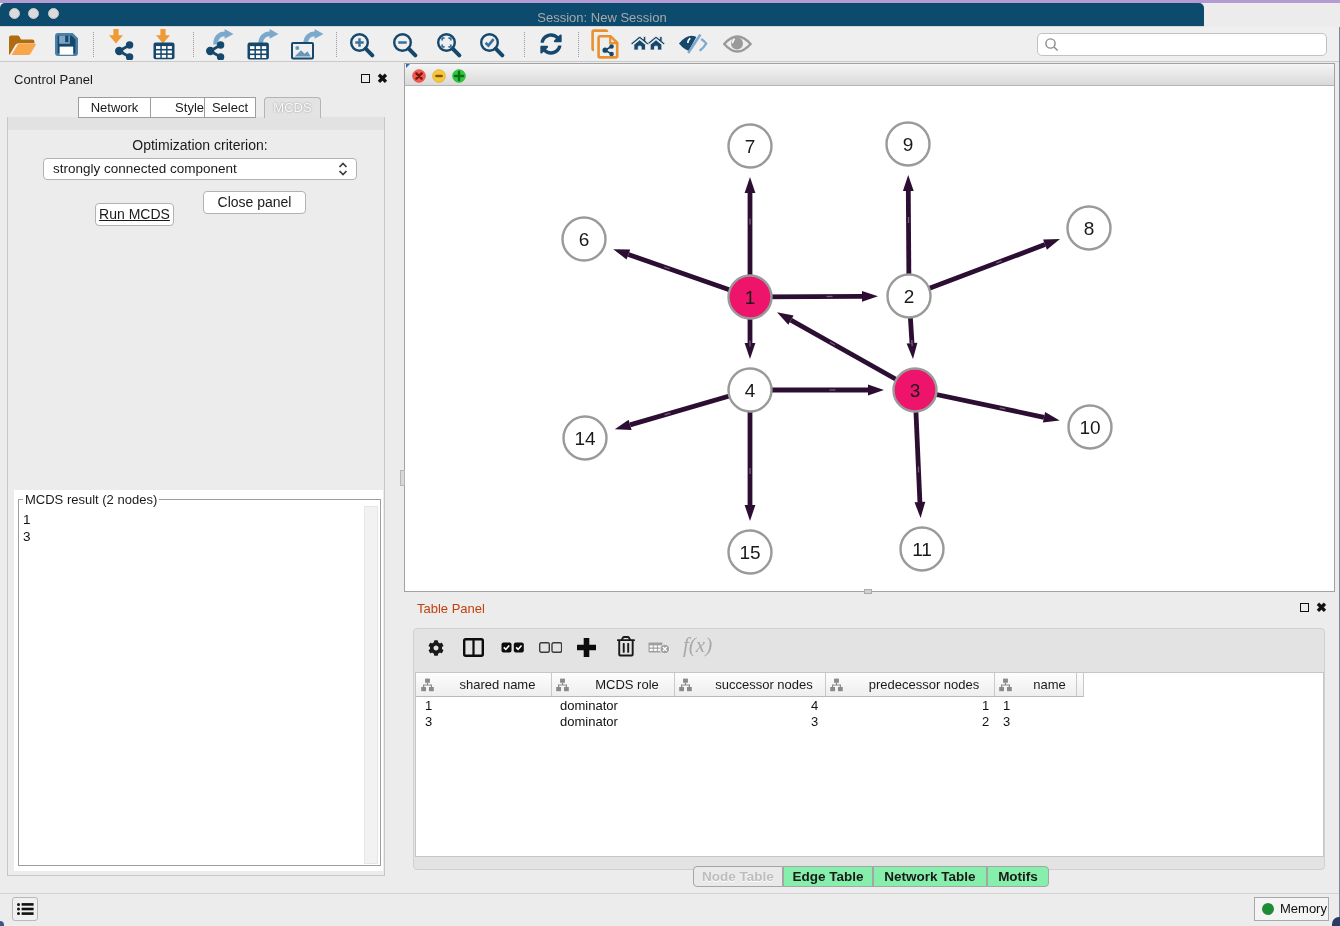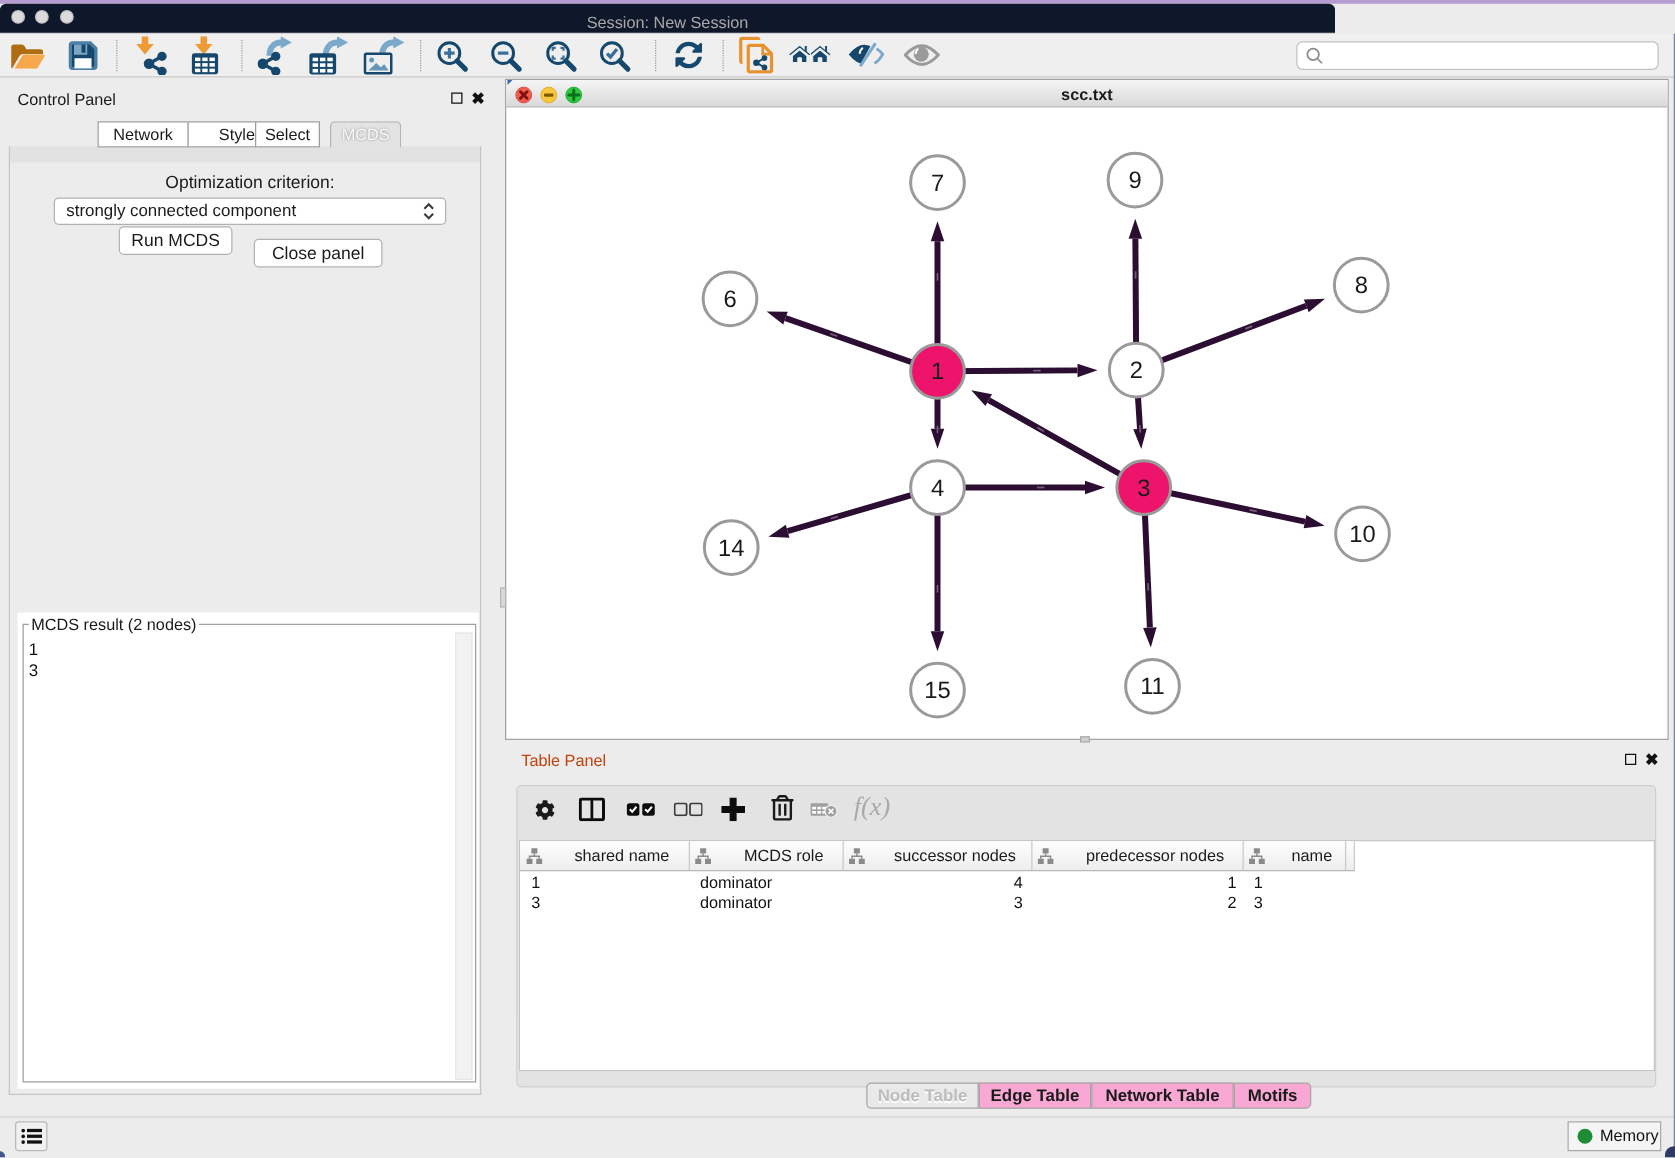--- a/index.html
+++ b/index.html
@@ -1,18 +1,18 @@
 <!DOCTYPE html>
 <html><head><meta charset="utf-8"><style>
 * { margin:0; padding:0; box-sizing:border-box; }
 html,body { width:1340px; height:926px; overflow:hidden; }
 body { font-family:"Liberation Sans", sans-serif; background:#ececec; position:relative; }
 .abs { position:absolute; }
 #purple { left:0; top:0; width:1340px; height:3px; background:#b49bd1; }
-#titlebar { left:0; top:3px; width:1068px; height:24px; background:#0f172a; border-bottom:1px solid #d6d6d6; border-radius:5px 5px 0 0; }
+#titlebar { left:0; top:3px; width:1204px; height:24px; background:#0c4a6e; border-bottom:1px solid #d6d6d6; border-radius:5px 5px 0 0; }
 .tl { width:11px; height:11px; border-radius:50%; background:#dbdbdb; border:1px solid #c4c4c4; position:absolute; top:5px; }
 #wtitle { width:100%; text-align:center; color:#a8a8a8; font-size:13px; top:7px; position:absolute;}
 #toolbar { left:0; top:27px; width:1340px; height:35px; background:#efefef; border-bottom:1px solid #c9c9c9; }
 .tsep { position:absolute; top:5px; height:25px; border-left:1px dotted #9c9c9c; }
 #search { left:1037px; top:33px; width:290px; height:23px; background:#fff; border:1px solid #c2c2c2; border-radius:5px; }
 #cpanel-head { left:14px; top:72px; font-size:13px; color:#1a1a1a; }
 #cp-max { left:361px; top:74px; width:9px; height:9px; border:1.5px solid #111; }
 #cp-close { left:377px; top:71px; font-size:13px; color:#111; font-weight:bold; }
 .tab { position:absolute; top:97px; height:21px; background:#fff; border:1px solid #9d9d9d; color:#1a1a1a; font-size:13px; text-align:center; line-height:19px; }
 #tab-mcds { background:#e3e3e3; color:#fafafa; border:1px solid #b4b4b4; border-bottom:none; border-radius:4px 4px 0 0; text-shadow:0 0 2px #8a8a8a; }
@@ -31,21 +31,21 @@
 #net-title-text { width:100%; position:absolute; top:4px; text-align:center; font-size:13px; font-weight:bold; color:#1a1a1a; }
 #tp-head { left:417px; top:601px; font-size:13px; color:#c2410c; }
 #tp-max { left:1300px; top:603px; width:9px; height:9px; border:1.5px solid #111; }
 #tp-close { left:1316px; top:600px; font-size:13px; color:#111; font-weight:bold; }
 #tp-toolbar { left:413px; top:628px; width:912px; height:242px; background:#e3e3e3; border:1px solid #d0d0d0; border-radius:4px; }
 #fx { left:683px; top:633px; font-family:"Liberation Serif", serif; font-style:italic; font-size:21px; color:#a9a9a9; }
 #tp-table { left:415px; top:672px; width:909px; height:185px; background:#fff; border:1px solid #c6c6c6; }
 #tp-header { left:0; top:0; width:668px; height:24px; background:linear-gradient(#fdfdfd,#eeeeee); border-bottom:1px solid #b9b9b9; border-right:1px solid #c9c9c9; font-size:13px; color:#1a1a1a; }
 .th { position:absolute; top:0; height:23px; border-right:1px solid #c9c9c9; text-align:center; line-height:23px;padding-left:28px; }
 .td { position:absolute; font-size:13px; color:#111; }
-.btab { position:absolute; top:866px; height:21px; background:#f9a8d4; border:1px solid #a5a5a5; font-size:13.5px; font-weight:bold; color:#1a1a1a; text-align:center; line-height:19px; }
+.btab { position:absolute; top:866px; height:21px; background:#86efac; border:1px solid #a5a5a5; font-size:13.5px; font-weight:bold; color:#1a1a1a; text-align:center; line-height:19px; }
 #statusbar { left:0; top:893px; width:1340px; height:33px; background:#ececec; border-top:1px solid #d4d4d4; }
 #mem-btn { left:1254px; top:897px; width:75px; height:24px; background:#f4f4f4; border:1px solid #a9a9a9; font-size:13px; color:#111; line-height:22px; padding-left:25px;}
 #mem-dot { left:1262px; top:903px; width:12px; height:12px; border-radius:50%; background:#1d8c34; }
 #list-btn { left:12px; top:897px; width:26px; height:24px; background:#f0f0f0; border:1px solid #b9b9b9; border-radius:3px; }
 </style></head>
 <body>
 <div class="abs" id="purple"></div>
 <div class="abs" id="titlebar">
   <div class="tl" style="left:9px;"></div>
   <div class="tl" style="left:28px;"></div>
@@ -227,39 +227,38 @@
 <div class="tab" style="left:78px; width:73px;">Network</div>
 <div class="tab" style="left:150px; width:55px;text-align:right;">Style</div>
 <div class="tab" style="left:204px; width:52px;">Select</div>
 <div class="tab" id="tab-mcds" style="left:264px; width:57px;">MCDS</div>
 <div class="abs" id="opt-label">Optimization criterion:</div>
 <div class="abs" id="dropdown">strongly connected component
 <svg width="10" height="14" viewBox="0 0 10 14" style="position:absolute;right:8px;top:3px;">
       <path d="M1.5,5 L5,1.4 L8.5,5" fill="none" stroke="#3c3c3c" stroke-width="1.7"></path>
       <path d="M1.5,9 L5,12.6 L8.5,9" fill="none" stroke="#3c3c3c" stroke-width="1.7"></path>
     </svg></div>
-<div class="btn" style="left:95px; top:181px; width:91px;">Run MCDS</div>
+<div class="btn" style="left:95px; top:203px; width:79px;text-decoration:underline;">Run MCDS</div>
 <div class="btn" style="left:203px; top:191px; width:103px;">Close panel</div>
 <div class="abs" id="fs-white"></div>
 <div class="abs" id="fieldset"></div>
 <div class="abs" id="fs-legend">MCDS result (2 nodes)</div>
 <div class="abs" id="fs-text">1<br>3</div>
 <div class="abs" id="fs-scroll"></div>
 
 <div class="abs" id="netwin"></div>
 <div class="abs" id="net-title">
   <svg width="62" height="20" viewBox="0 0 62 20" style="position:absolute;left:0.5px;top:2px;">
     <circle cx="13" cy="10" r="6.3" fill="#f15c52" stroke="#dd4a41" stroke-width="0.8"></circle>
     <path d="M10.4,7.4 L15.6,12.6 M15.6,7.4 L10.4,12.6" stroke="#7e120d" stroke-width="2.4" stroke-linecap="round"></path>
     <circle cx="33" cy="10" r="6.3" fill="#f8c73e" stroke="#e5ab25" stroke-width="0.8"></circle>
     <rect x="29.2" y="8.8" width="7.6" height="2.5" rx="1" fill="#7c5a00"></rect>
     <circle cx="53" cy="10" r="6.3" fill="#2ec940" stroke="#1fae32" stroke-width="0.8"></circle>
     <path d="M53,6 V14 M49,10 H57" stroke="#0b7017" stroke-width="2.4" stroke-linecap="round"></path>
   </svg>
-  <div id="net-title-text">scc.txt</div>
 </div>
 <svg class="abs" style="left:405px; top:86px;" width="929" height="505" viewBox="405 86 929 505" font-family="Liberation Sans">
 <g stroke="#2d0e33" stroke-width="4.8" fill="#2d0e33">
 <line x1="750.0" y1="297.0" x2="750.0" y2="193.0"></line>
 <polygon stroke="none" points="750.0,177.0 755.4,193.0 744.6,193.0"></polygon>
 <line x1="750.0" y1="297.0" x2="628.4" y2="254.5"></line>
 <polygon stroke="none" points="613.3,249.2 630.2,249.4 626.6,259.6"></polygon>
 <line x1="750.0" y1="297.0" x2="862.0" y2="296.3"></line>
 <polygon stroke="none" points="878.0,296.2 862.0,301.7 862.0,290.9"></polygon>
 <line x1="750.0" y1="297.0" x2="750.0" y2="343.0"></line>

